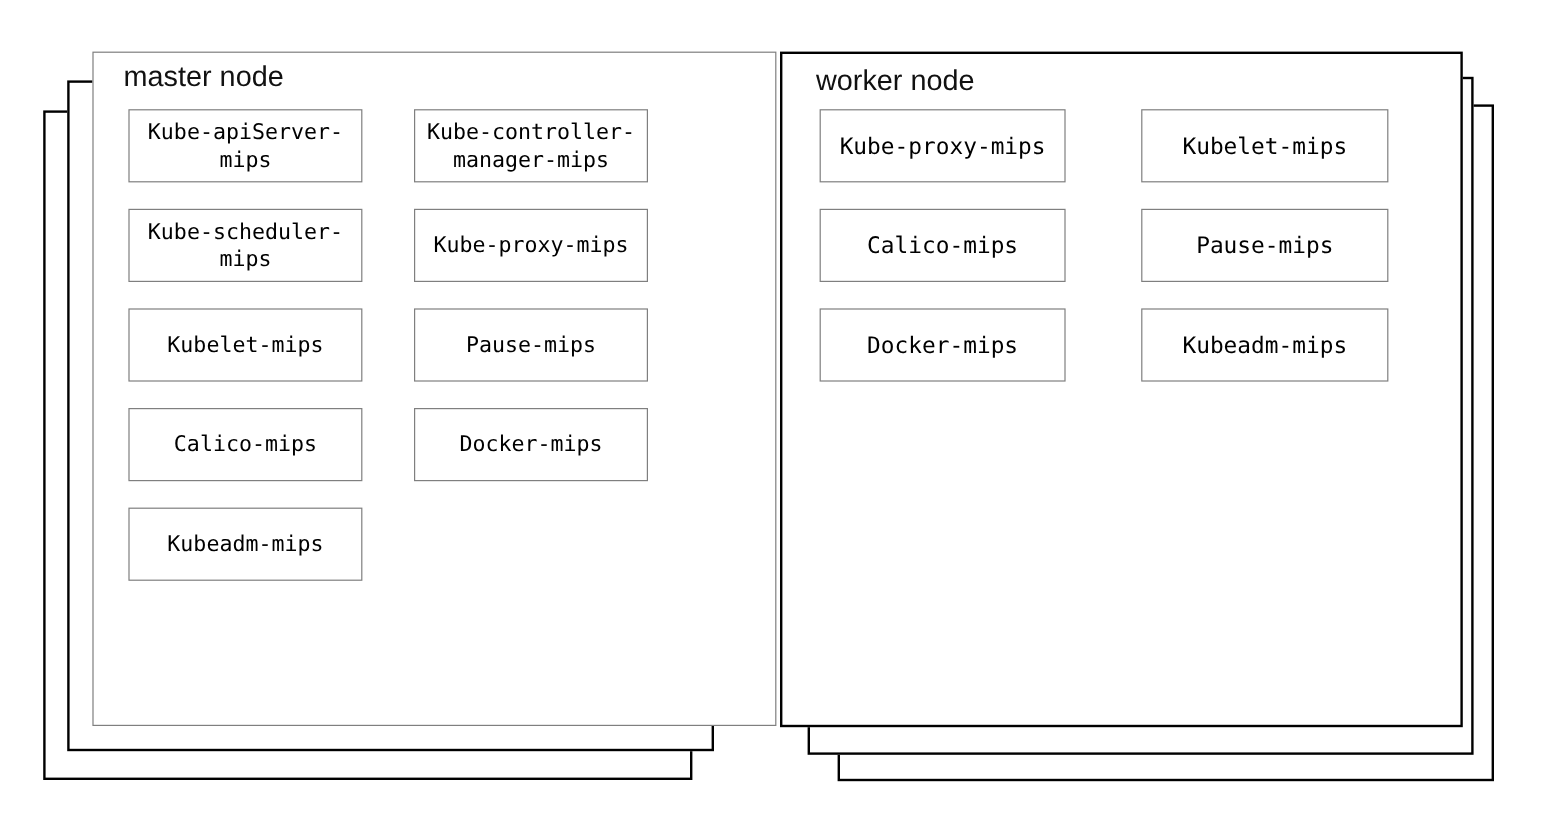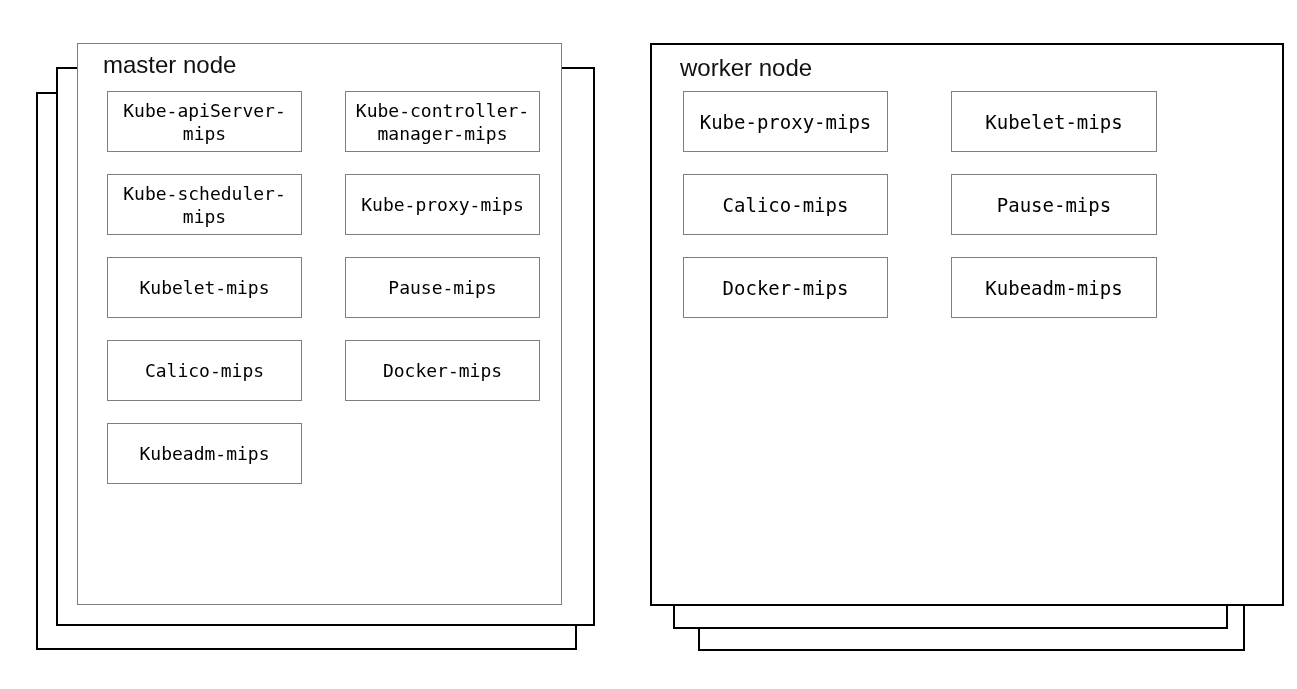--- a/index.html
+++ b/index.html
@@ -18,25 +18,25 @@
     position: absolute;
     box-sizing: border-box;
     background: #ffffff;
   }
   .layer {
     border: 2px solid #000000;
   }
   
   .master-back  { left: 36px;  top: 92px; width: 541px; height: 558px; }
   .master-mid   { left: 56px;  top: 67px; width: 539px; height: 559px; }
-  .master-panel { left: 77px;  top: 43px; width: 485px; height: 562px; border: 1px solid #7f7f7f; }
+  .master-panel { left: 77px;  top: 43px; width: 570px; height: 562px; border: 1px solid #7f7f7f; }
   
   .worker-back  { left: 698px; top: 87px; width: 547px; height: 564px; }
   .worker-mid   { left: 673px; top: 64px; width: 555px; height: 565px; }
-  .worker-panel { left: 650px; top: 43px; width: 634px; height: 563px; border: 2px solid #000000; }
+  .worker-panel { left: 650px; top: 43px; width: 569px; height: 563px; border: 2px solid #000000; }
 
   .panel-title {
     font-family: "Liberation Sans", sans-serif;
     font-size: 24px;
     line-height: 28px;
     color: #111111;
     white-space: nowrap;
   }
   .master-panel .panel-title { margin: 7px 0 0 25px; }
   .worker-panel .panel-title { margin: 9px 0 0 28px; }

